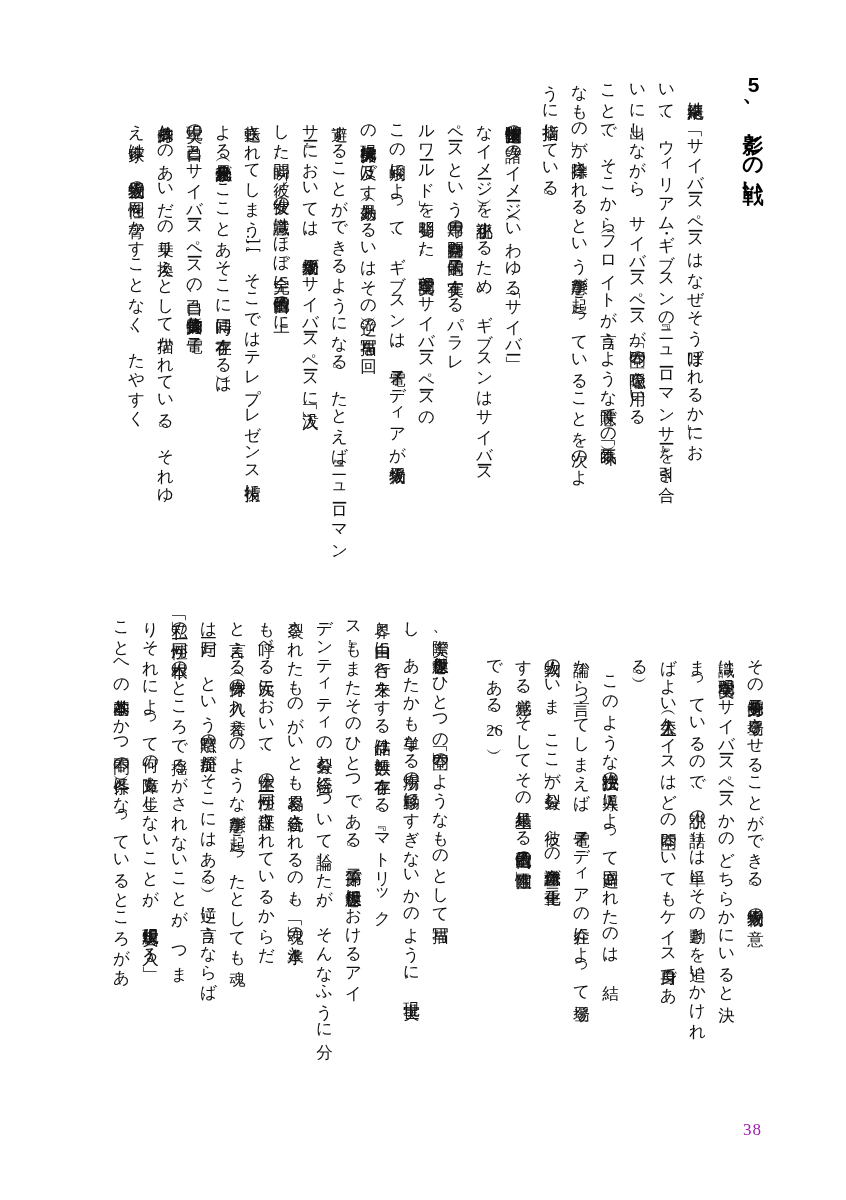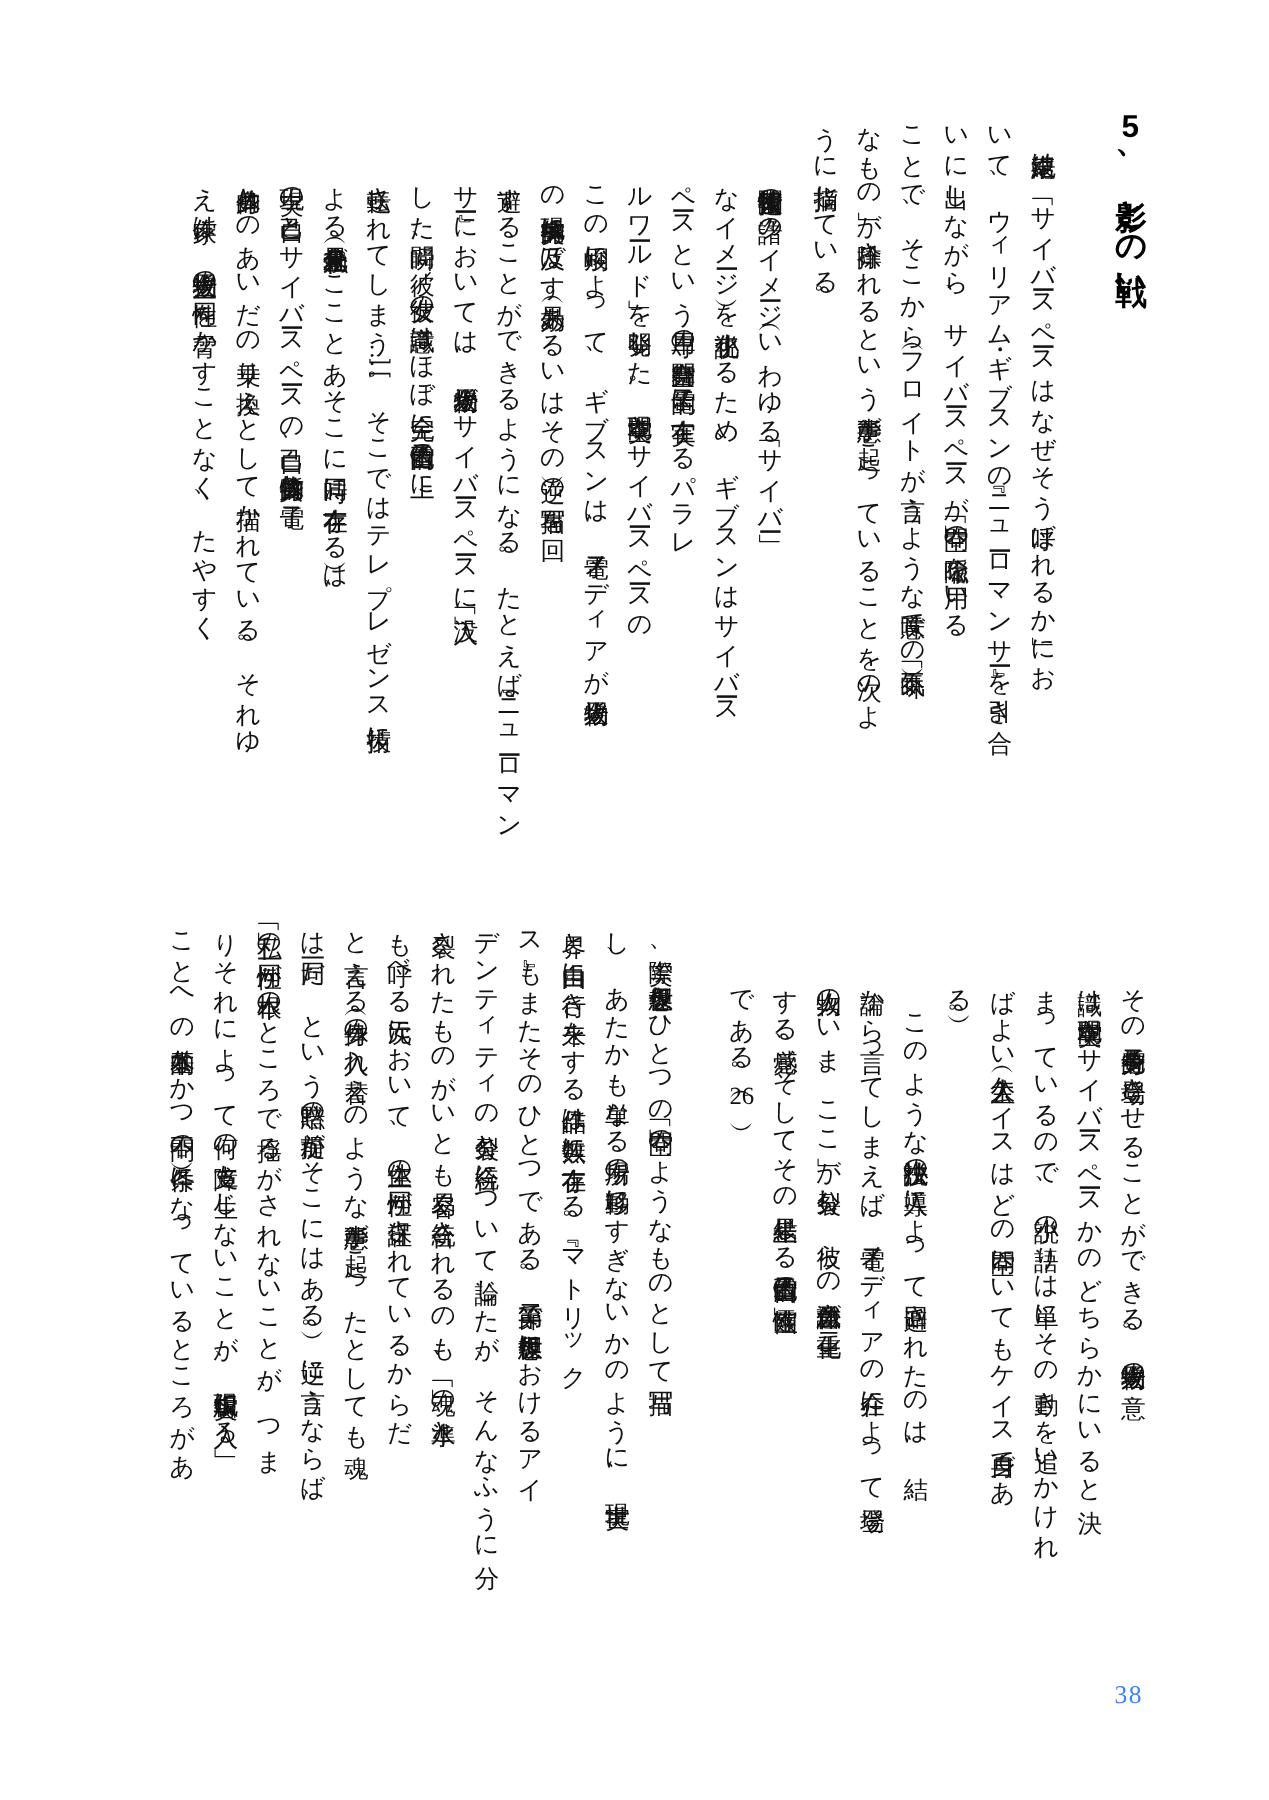--- a/index.html
+++ b/index.html
@@ -39,21 +39,21 @@
   .quote-cont { padding-top: 38px; margin-left: 25px; }  
   .line  { white-space: nowrap; }
   .tcy   { text-combine-upright: all; } 
 
   .page-number {
     position: absolute;
     top: 1120px;
     right: 84px;
     font-size: 17px;
     letter-spacing: 1px;
-    color: #3b82f6;
+    color: #a21caf;
   }
 </style>
 </head>
 <body>
 
 <div class="page">
 
   <div class="vtext row-top">
     <h2 class="section-title" style="margin-top:0;margin-bottom:0;margin-right:0;">5、影との戦い</h2>
 

